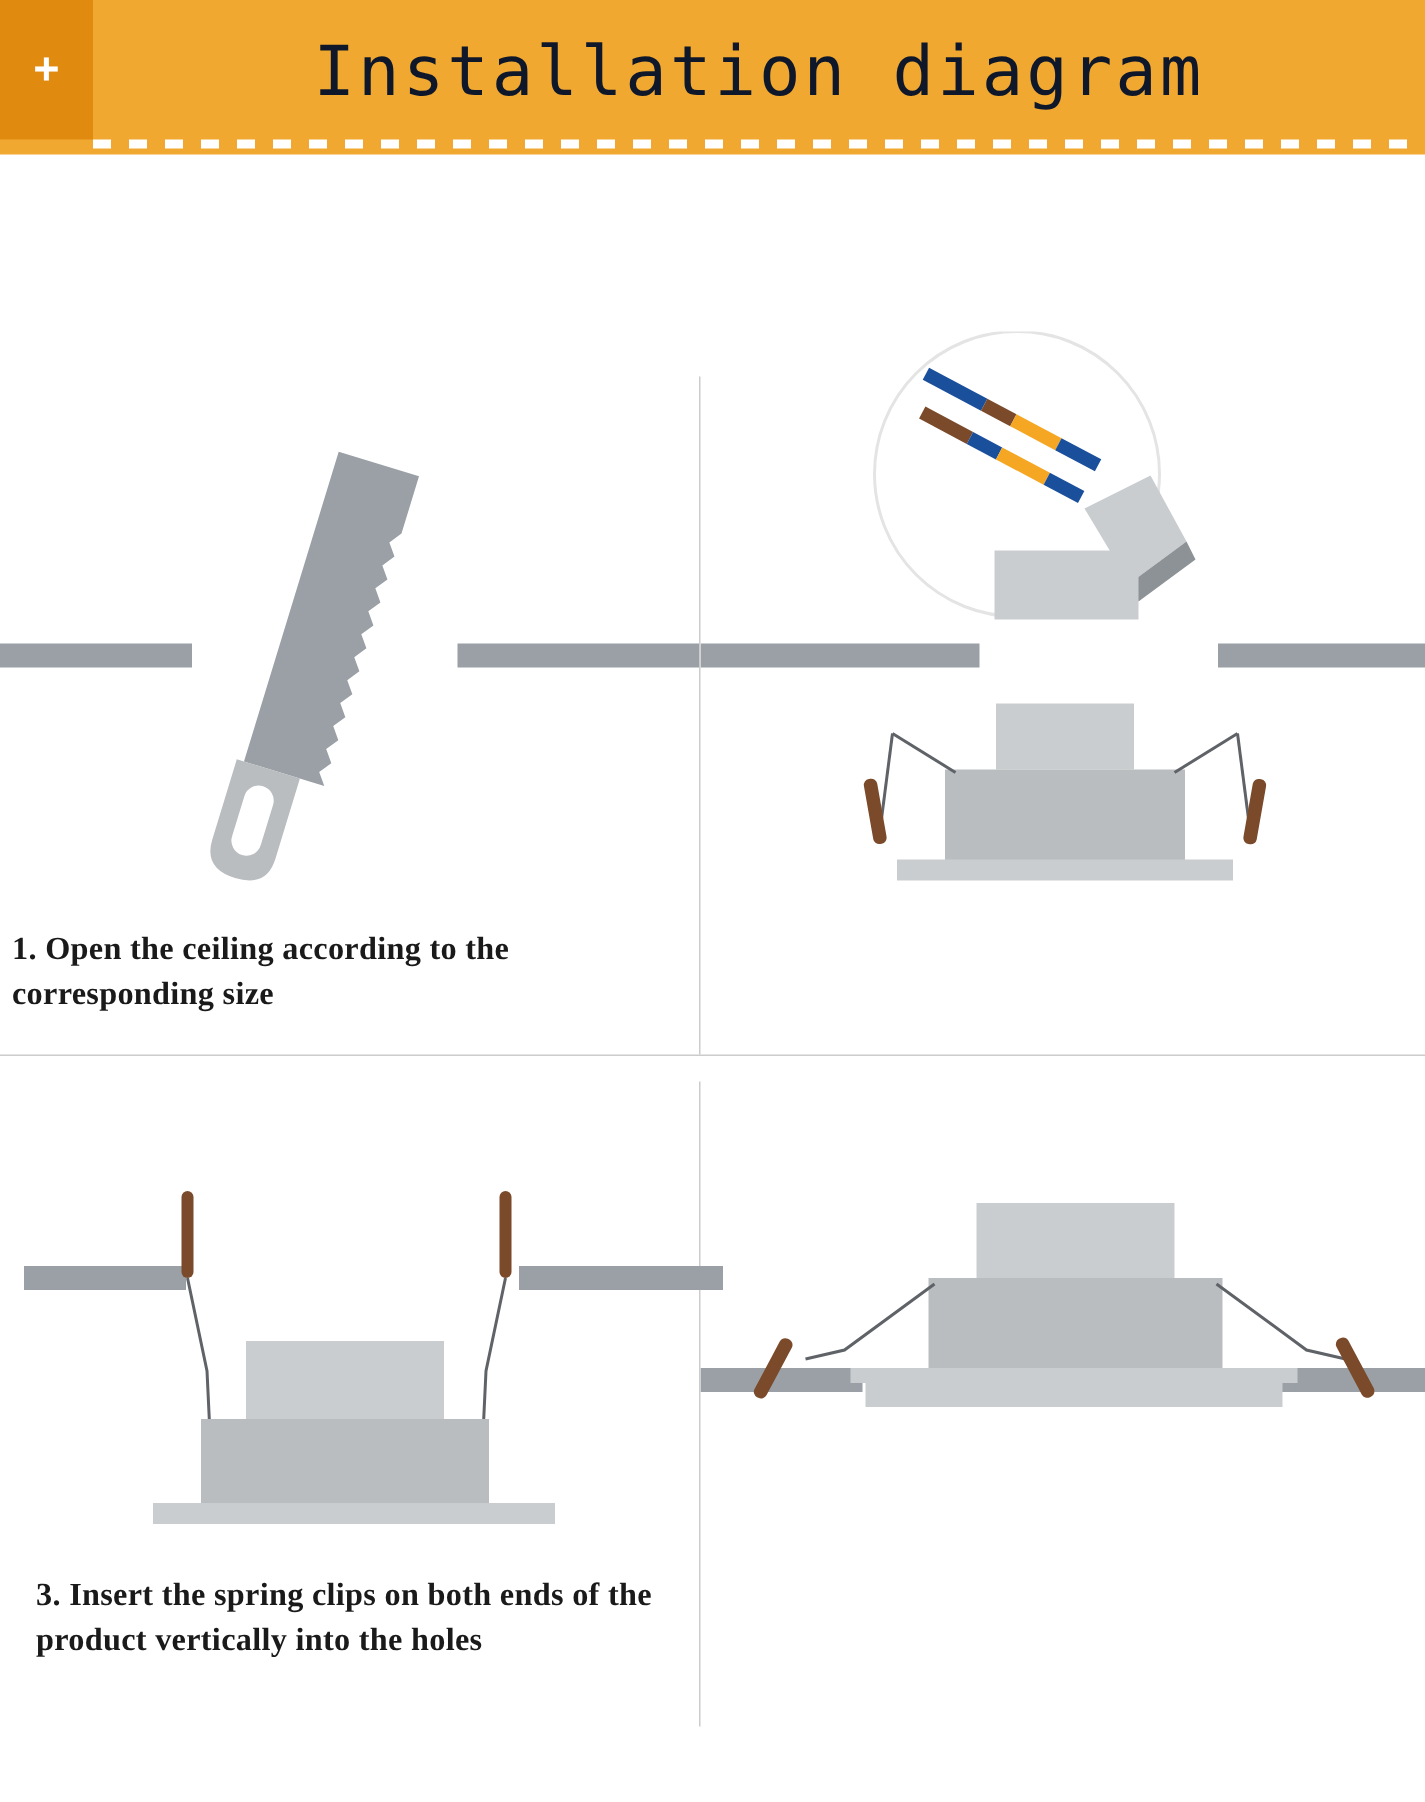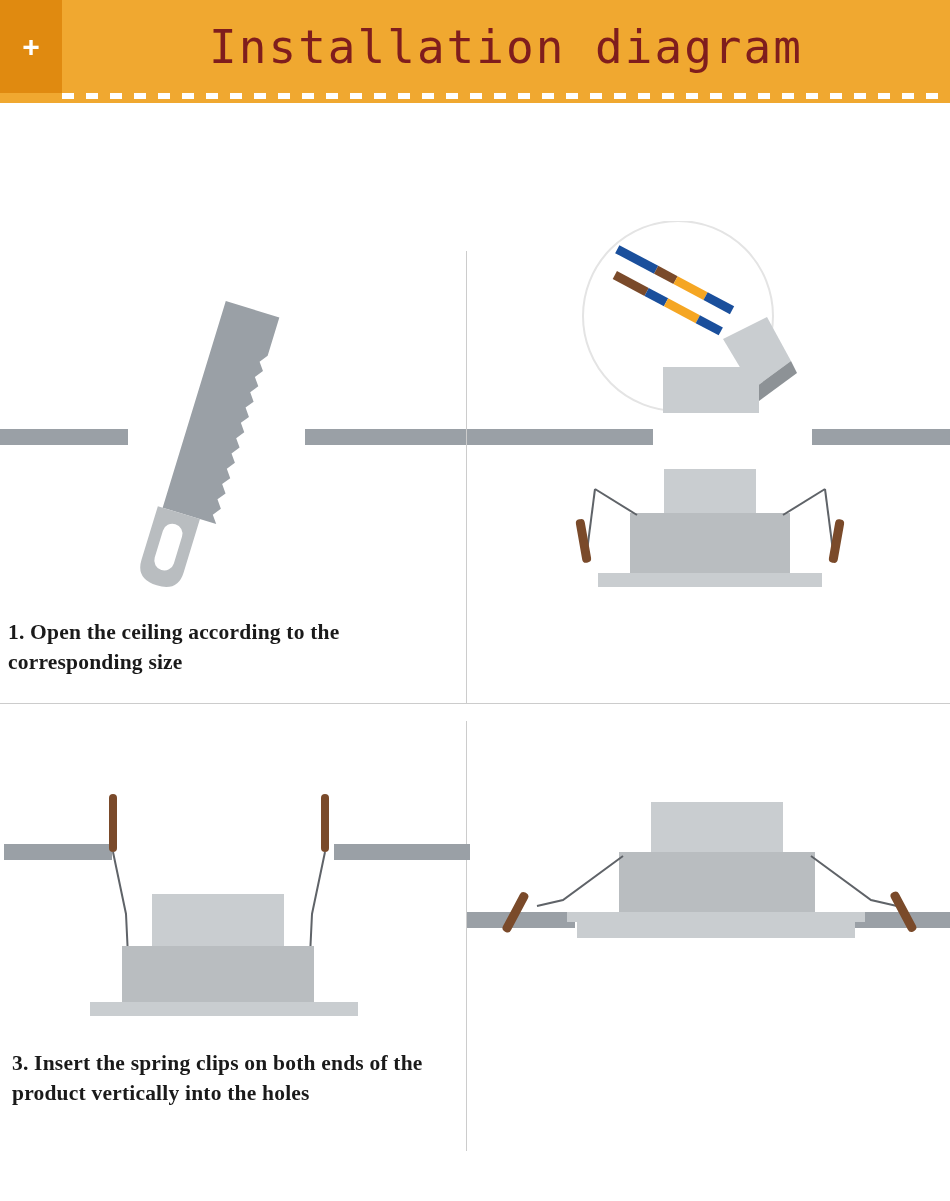--- a/index.html
+++ b/index.html
@@ -49,21 +49,21 @@
   }
   .header-title {
     position: absolute;
     left: 62px;
     top: 0;
     width: 888px;
     height: 93px;
     display: flex;
     align-items: center;
     justify-content: center;
-    color: #7f1d1d;
+    color: #0f172a;
     font-family: "DejaVu Sans Mono", monospace;
     font-size: 46px;
     letter-spacing: 2px;
     white-space: nowrap;
   }
   .header-dashes {
     position: absolute;
     left: 62px;
     bottom: 4px;
     width: 888px;
@@ -113,21 +113,21 @@
     font-size: 21.5px;
     font-weight: bold;
     color: #1a1a1a;
     line-height: 1.38;
     letter-spacing: 0.2px;
   }
 
   
   #cell1 { left: 0px;   top: 118px; width: 466px; height: 482px; padding-left: 28px; }
   #cell2 { left: 467px; top: 118px; width: 483px; height: 482px; }
-  #cell3 { left: 4px;   top: 601px; width: 466px; height: 447px; padding-left: 28px; }
+  #cell3 { left: 16px;   top: 601px; width: 466px; height: 447px; padding-left: 28px; }
   #cell4 { left: 467px; top: 601px; width: 483px; height: 447px; }
 
   #cap1 { left: 8px;   top: 397px; width: 450px; }
   #cap3 { left: 8px;   top: 345px; width: 458px; }
 
   svg { display: block; }
 </style>
 </head>
 <body>
 

